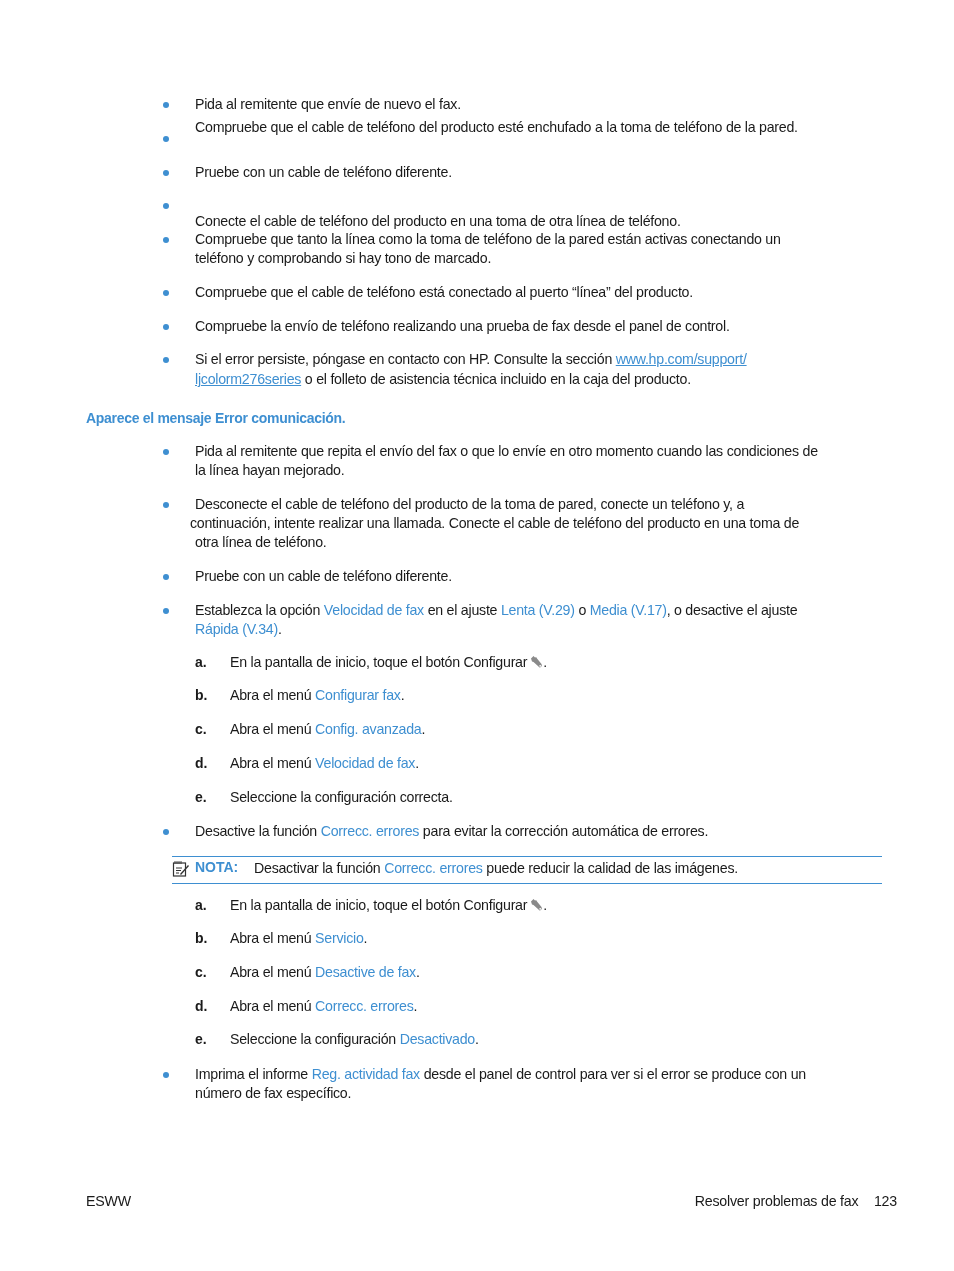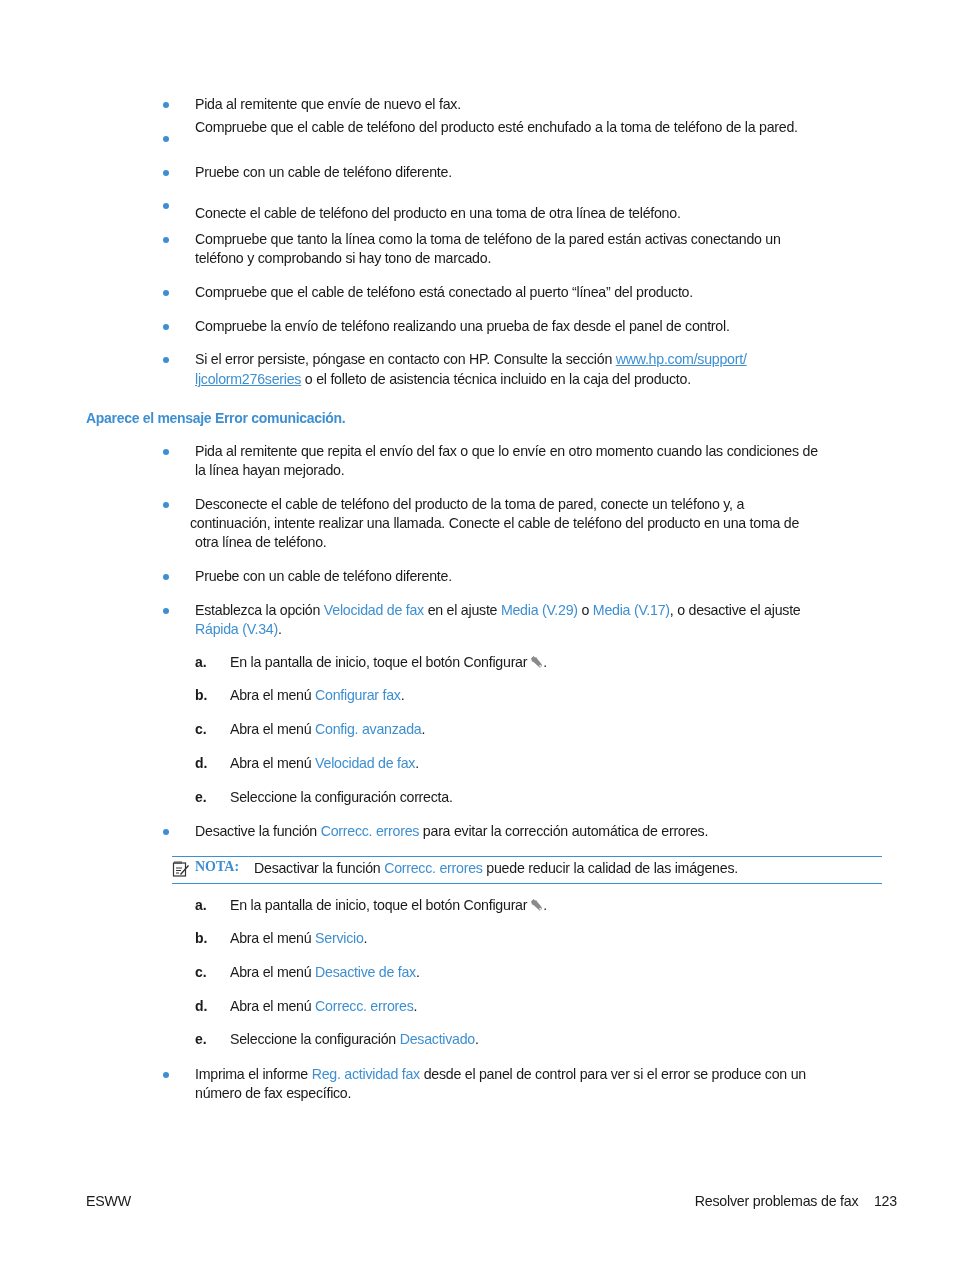--- a/index.html
+++ b/index.html
@@ -13,39 +13,39 @@
   .bullet {
     position: absolute; width: 6px; height: 6px; border-radius: 50%;
     background: #3e8fd1;
   }
   .hl { color: #3e8fd1; }
   .lnk { color: #3e8fd1; text-decoration: underline; }
   .heading { position: absolute; left: 86px; top: 410px; font-weight: bold; color: #3e8fd1; font-size: 14px; letter-spacing: -0.3px; }
   .step-letter { position: absolute; left: 195px; font-weight: bold; font-size: 14px; }
   .step-text { position: absolute; left: 230px; font-size: 14.2px; letter-spacing: -0.25px; white-space: nowrap; }
   .note-rule { position: absolute; left: 172px; width: 710px; height: 1px; background: #3e8fd1; }
-  .note-label { position: absolute; left: 195px; top: 859px; font-weight: bold; color: #3e8fd1; font-size: 14px; font-family: Liberation Serif, serif; }
+  .note-label { position: absolute; left: 195px; top: 859px; font-weight: bold; color: #3e8fd1; font-size: 14px; }
   .footer { position: absolute; top: 1193px; font-size: 14.2px; letter-spacing: -0.2px; }
   .wrench { display: inline-block; width: 14px; height: 14px; vertical-align: -2px; margin-left: 2px; }
 </style>
 </head>
 <body>
 
 <div>
   <span class="bullet" style="left:163px;top:102px"></span>
   <div class="line" style="left:195px;top:95px">Pida al remitente que envíe de nuevo el fax.</div>
 
   <span class="bullet" style="left:163px;top:136px"></span>
   <div class="line" style="left:195px;top:118px">Compruebe que el cable de teléfono del producto esté enchufado a la toma de teléfono de la pared.</div>
 
   <span class="bullet" style="left:163px;top:170px"></span>
   <div class="line" style="left:195px;top:163px">Pruebe con un cable de teléfono diferente.</div>
 
   <span class="bullet" style="left:163px;top:203px"></span>
-  <div class="line" style="left:195px;top:204px">Conecte el cable de teléfono del producto en una toma de otra línea de teléfono.</div>
+  <div class="line" style="left:195px;top:212px">Conecte el cable de teléfono del producto en una toma de otra línea de teléfono.</div>
 
   <span class="bullet" style="left:163px;top:237px"></span>
   <div class="line" style="left:195px;top:230px">Compruebe que tanto la línea como la toma de teléfono de la pared están activas conectando un</div>
   <div class="line" style="left:195px;top:249px">teléfono y comprobando si hay tono de marcado.</div>
 
   <span class="bullet" style="left:163px;top:290px"></span>
   <div class="line" style="left:195px;top:283px">Compruebe que el cable de teléfono está conectado al puerto “línea” del producto.</div>
 
   <span class="bullet" style="left:163px;top:324px"></span>
   <div class="line" style="left:195px;top:317px">Compruebe la envío de teléfono realizando una prueba de fax desde el panel de control.</div>
@@ -69,21 +69,21 @@
   <span class="bullet" style="left:163px;top:502px"></span>
   <div class="line" style="left:195px;top:495px">Desconecte el cable de teléfono del producto de la toma de pared, conecte un teléfono y, a</div>
   <div class="line" style="left:190px;top:514px">continuación, intente realizar una llamada. Conecte el cable de teléfono del producto en una toma de</div>
   <div class="line" style="left:195px;top:533px">otra línea de teléfono.</div>
 
   <span class="bullet" style="left:163px;top:574px"></span>
   <div class="line" style="left:195px;top:567px">Pruebe con un cable de teléfono diferente.</div>
 
   <span class="bullet" style="left:163px;top:608px"></span>
   <div class="line" style="left:195px;top:601px">
-    <span>Establezca la opción </span><span class="hl">Velocidad de fax</span><span> en el ajuste </span><span class="hl">Media (V.29)</span><span> o </span><span class="hl">Media (V.17)</span><span>, o desactive el ajuste</span>
+    <span>Establezca la opción </span><span class="hl">Velocidad de fax</span><span> en el ajuste </span><span class="hl">Lenta (V.29)</span><span> o </span><span class="hl">Media (V.17)</span><span>, o desactive el ajuste</span>
   </div>
   <div class="line" style="left:195px;top:620px">
     <span class="hl">Rápida (V.34)</span><span>.</span>
   </div>
 
   <div>
     <div class="step-letter" style="top:654px">a.</div>
     <div class="step-text" style="top:654px">
       <span>En la pantalla de inicio, toque el botón Configurar</span><svg class="wrench" viewBox="0 0 14 14">
           <path d="M2 3.5 L4.5 1 L6 2.5 Q7.5 1.5 8 3.5 L12.5 9 Q13.5 10.5 12 12 Q10.5 13 9.5 11.5 L4.5 7 Q2.5 7 2.5 5 Z" fill="#8a8a8a"></path>

